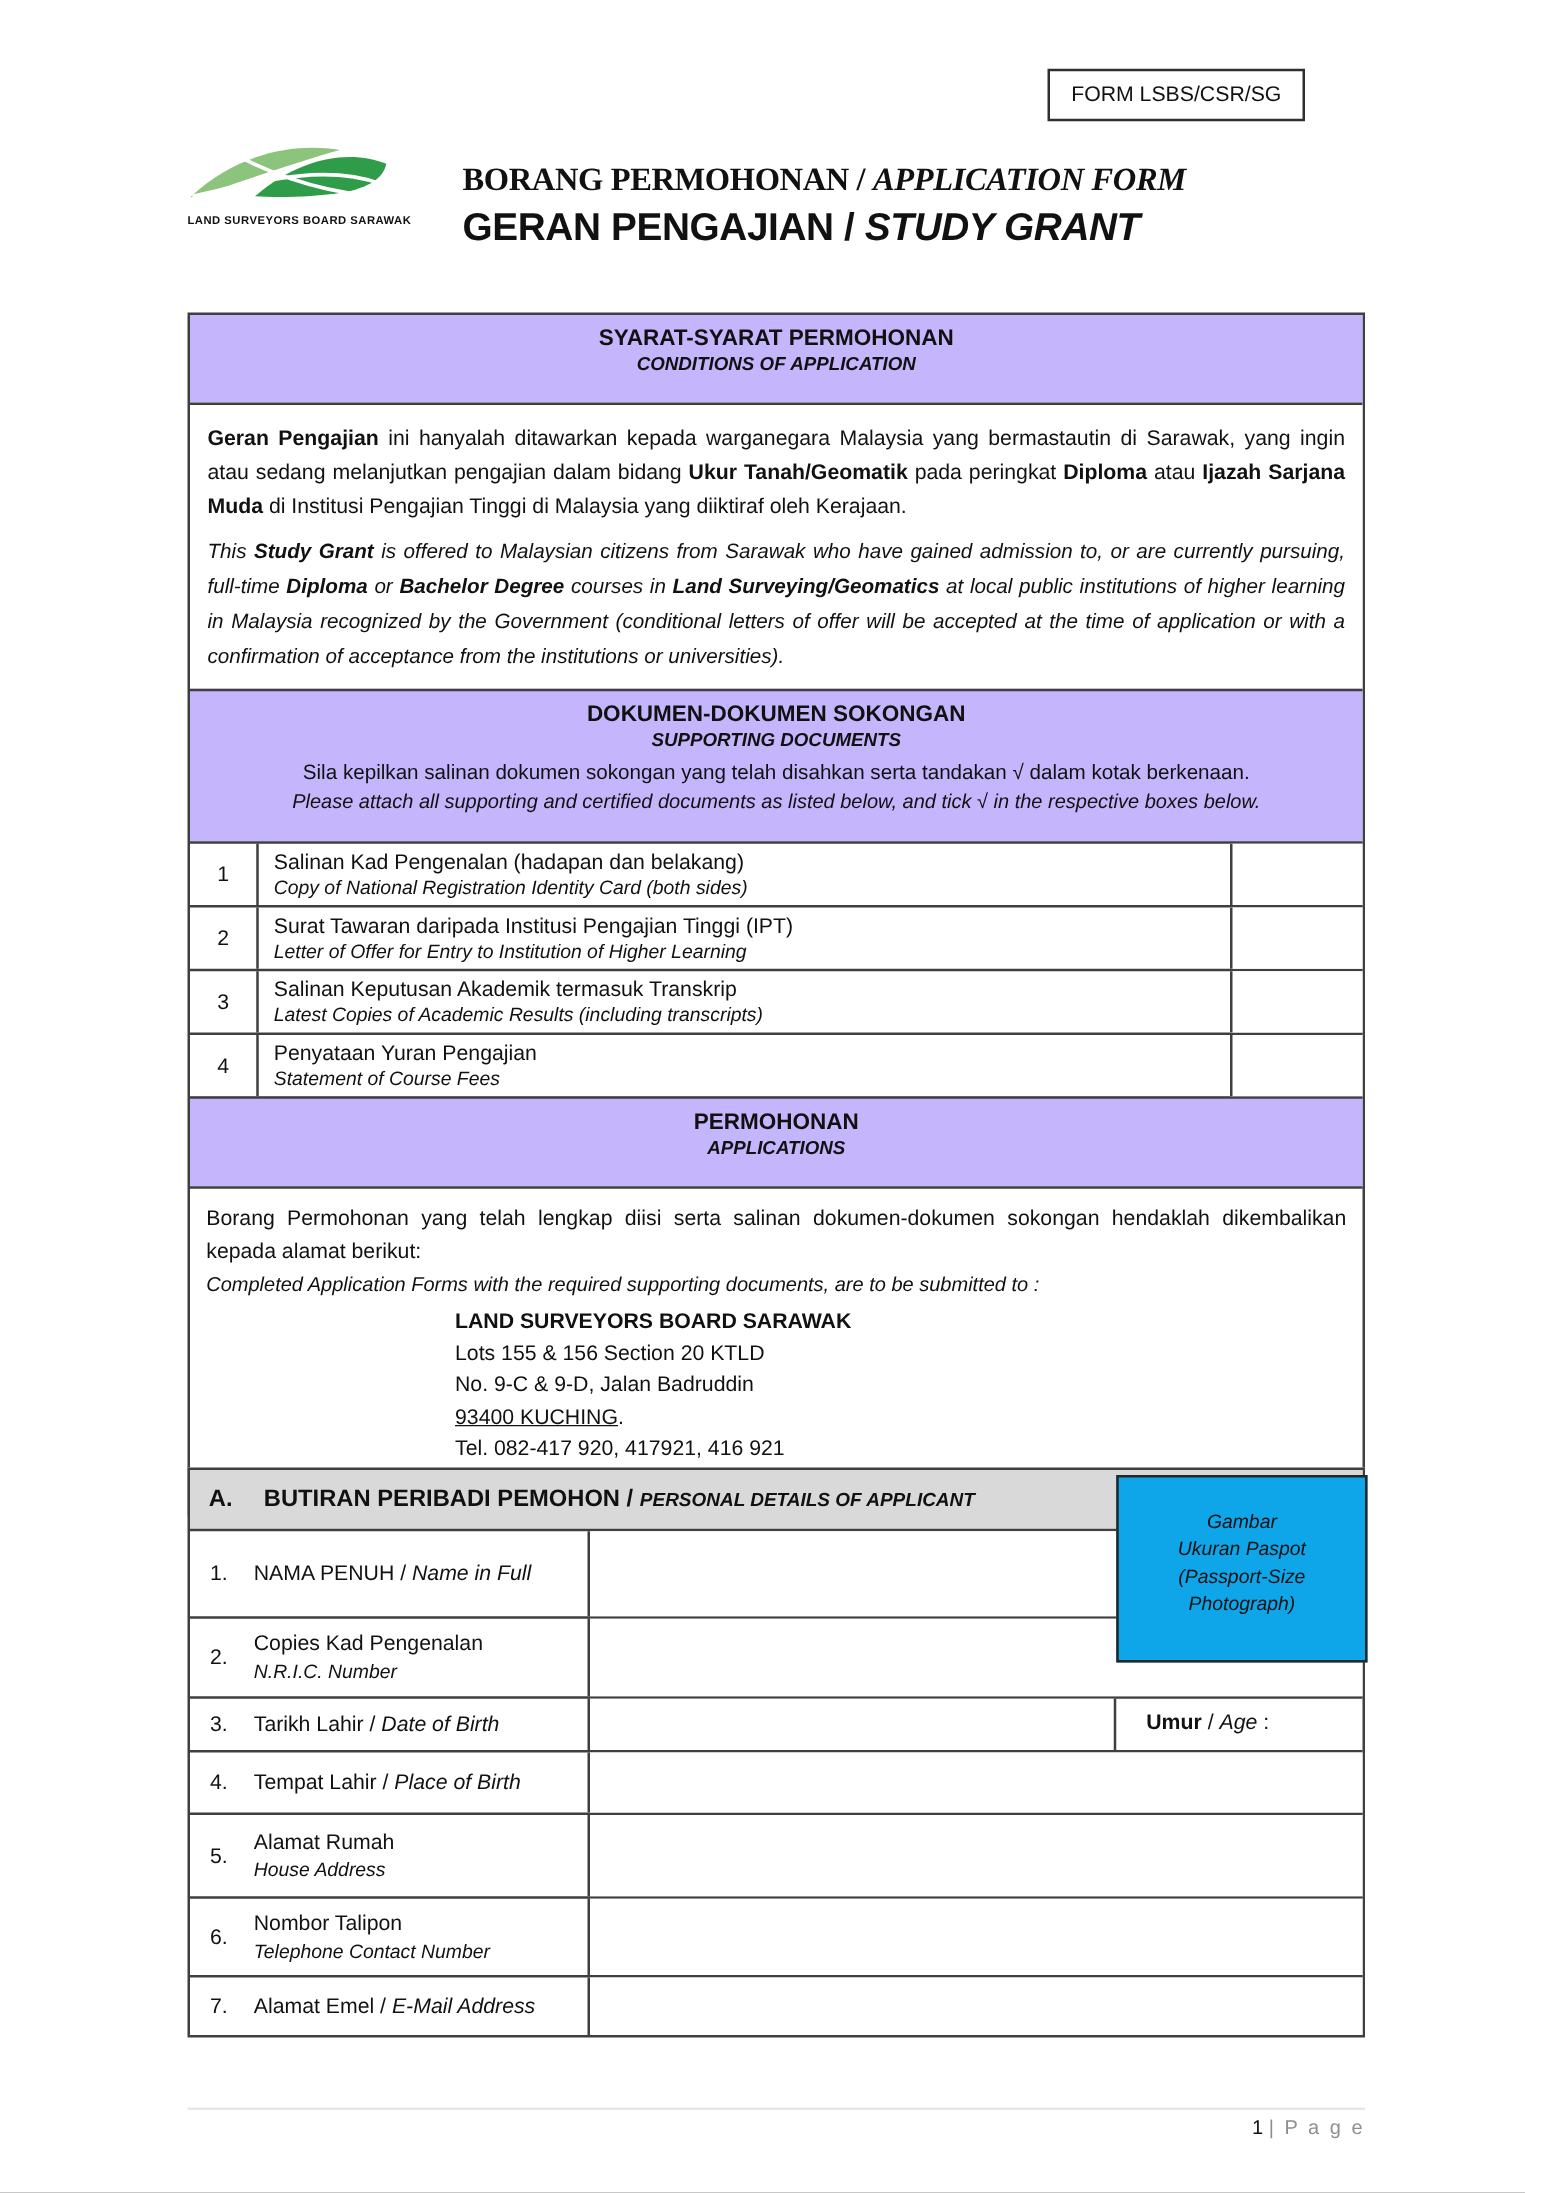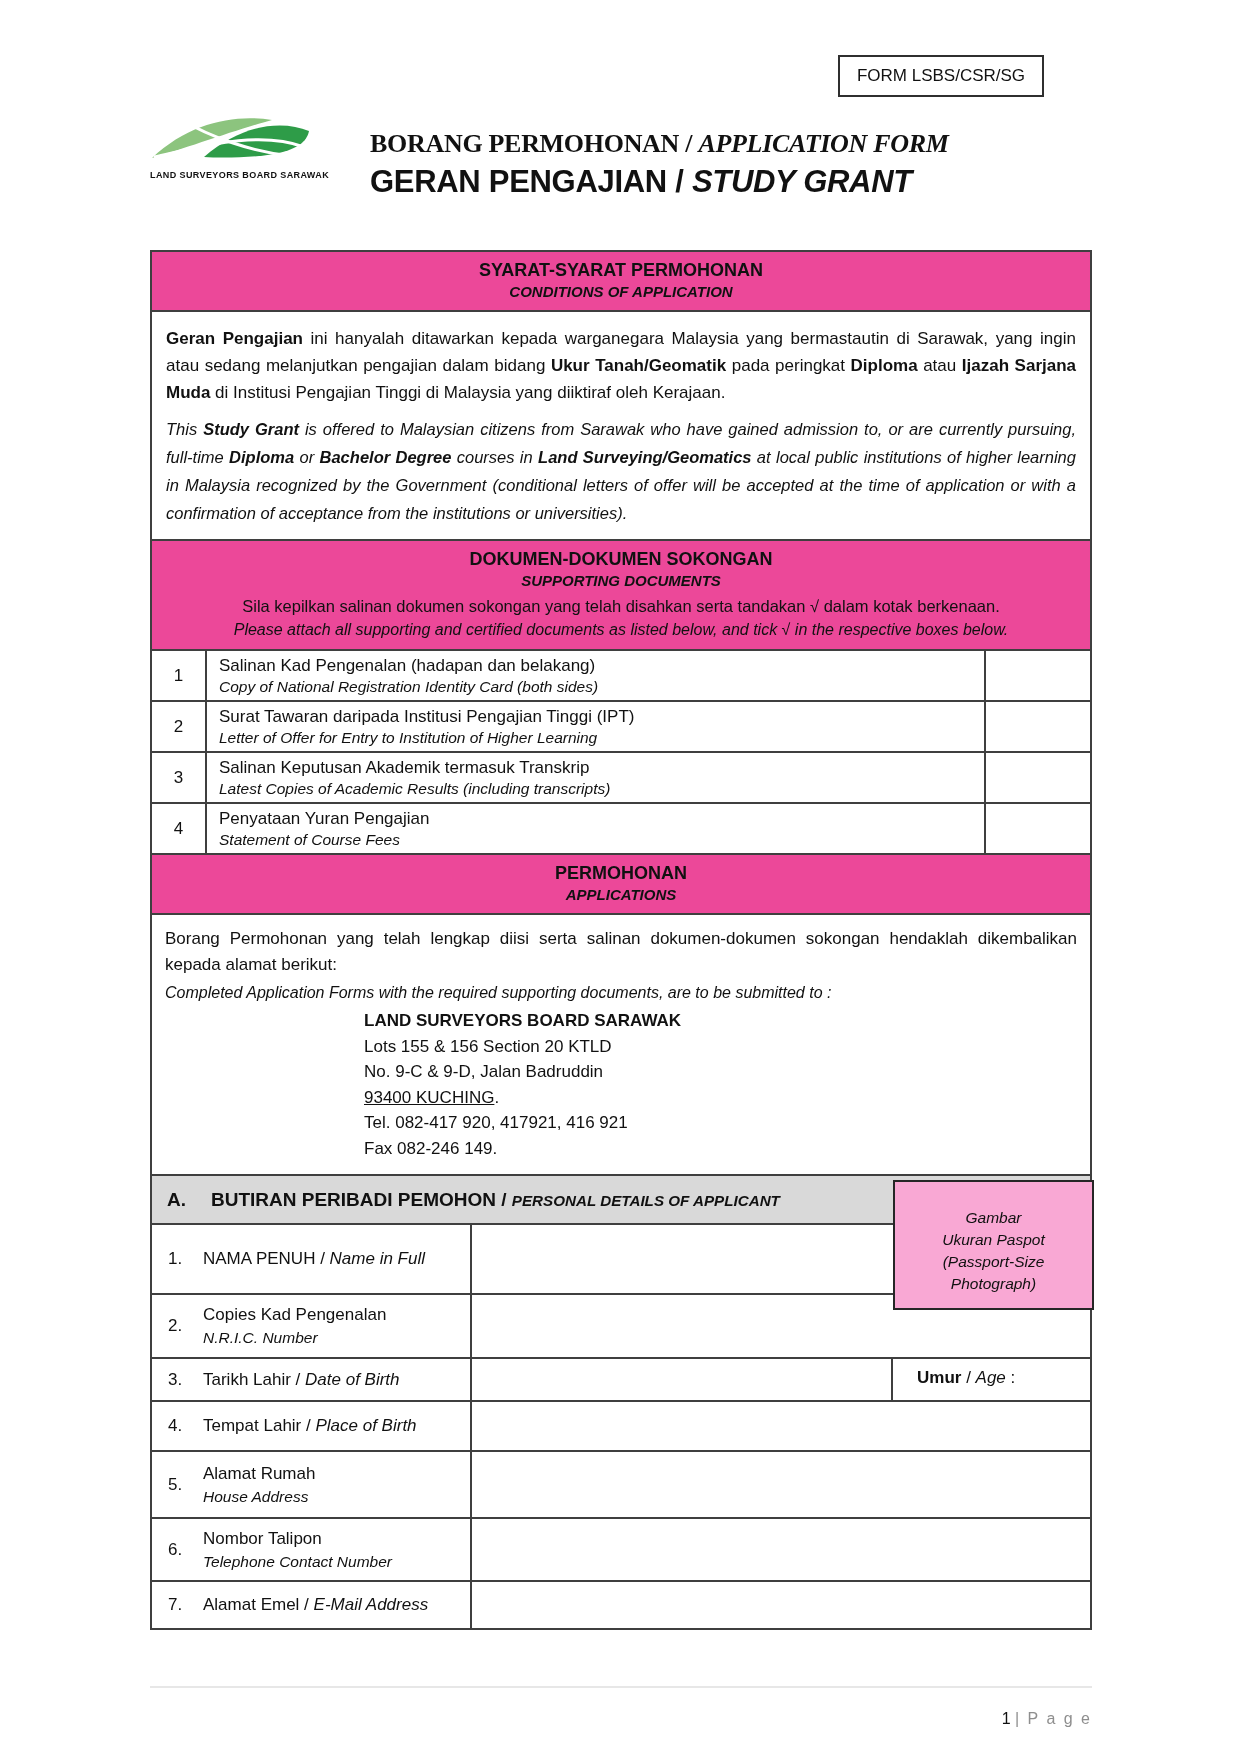--- a/index.html
+++ b/index.html
@@ -21,21 +21,21 @@
 
   
   .titles { left:370px; top:128px; width:620px; }
   .title1 { font-size:26px; line-height:32px; letter-spacing:-0.3px;font-family:Liberation Serif, serif; }
   .title2 { font-size:31px; line-height:40px; letter-spacing:-0.3px; margin-top:2px; }
 
   
   .main-table { left:150px; top:250px; width:942px; border:2px solid #3f3f3f; background:#fff; }
   .main-table > div { border-top:2px solid #3f3f3f; }
   .main-table > div:first-child { border-top:none; }
-  .band { background:#ec4899; text-align:center; padding:7px 10px 8px; }
+  .band { background:#c4b5fd; text-align:center; padding:7px 10px 20px; }
   .band-my { font-weight:700; font-size:18px; line-height:23px; }
   .band-en { font-weight:700; font-style:italic; font-size:15px; line-height:20px; }
   .note-my { font-size:16.5px; line-height:24px; margin-top:3px; }
   .note-en { font-size:16px; font-style:italic; line-height:23px; }
   .body-cell { background:#fff; padding:13px 14px 12px; }
   .p-my { font-size:17px; line-height:27px; text-align:justify; }
   .p-en { font-size:16.5px; line-height:28px; text-align:justify; font-style:italic; margin-top:9px; }
   .doc-row { display:flex; height:51px; }
   .doc-no { width:55px; border-right:2px solid #3f3f3f; display:flex; align-items:center; justify-content:center; font-size:17px; }
   .doc-desc { flex:1; padding:2px 12px; display:flex; flex-direction:column; justify-content:center; }
@@ -55,27 +55,27 @@
   .seca-a { width:44px; }
   .pa-row { display:flex; border-top:2px solid #3f3f3f; }
   .pa-label { width:320px; border-right:2px solid #3f3f3f; display:flex; align-items:center; padding-left:16px; }
   .pa-num { width:35px; flex-shrink:0; font-size:17px; }
   .pa-text { font-size:17px; line-height:24px; }
   .pa-sub { font-size:15.5px; font-style:italic; line-height:22px; }
   .pa-value { flex:1; background:#fff; }
   .pa-age { width:199px; border-left:2px solid #3f3f3f; padding:9px 0 0 24px; font-size:17px; }
   .h70{height:70px} .h64{height:64px} .h43{height:43px} .h50{height:50px}
   .h67{height:67px} .h63{height:63px} .h48{height:48px}
-  .photo-box { position:absolute; left:741px; top:4px; width:201px; height:130px; background:#f9a8d4;
+  .photo-box { position:absolute; left:741px; top:4px; width:201px; height:150px; background:#0ea5e9;
                border:2px solid #262626; z-index:5; text-align:center; padding-top:25px;
                font-style:italic; font-size:15.5px; line-height:22px; }
 
   
   .footer-rule { left:150px; top:1686px; width:942px; height:2px; background:#e7e7e7; }
-  .footer-text { left:150px; top:1694px; width:942px; text-align:right; font-size:16px;margin-top:16px; }
+  .footer-text { left:150px; top:1694px; width:942px; text-align:right; font-size:16px; }
   .footer-text .pg { color:#8e8e8e; letter-spacing:2px; }
 </style>
 </head>
 <body>
 
 <div class="page">
 
   <div class="abs form-code-box">
     <span>FORM LSBS/CSR/SG</span>
   </div>

